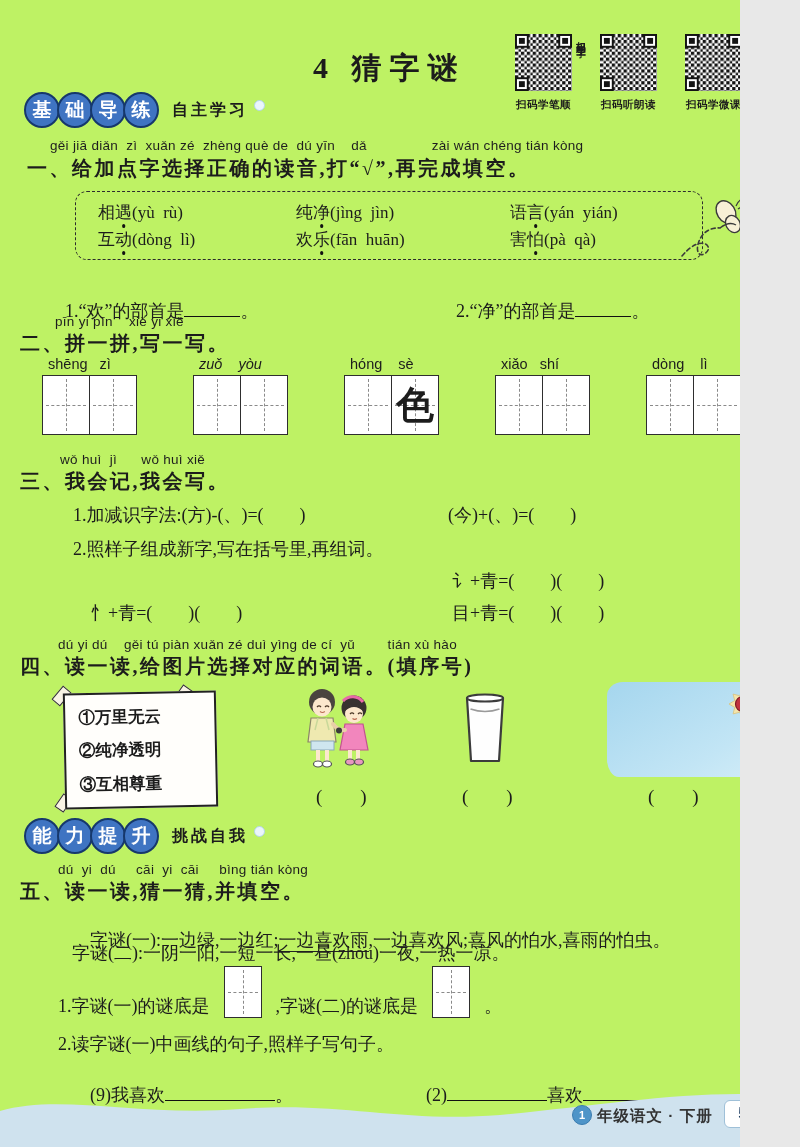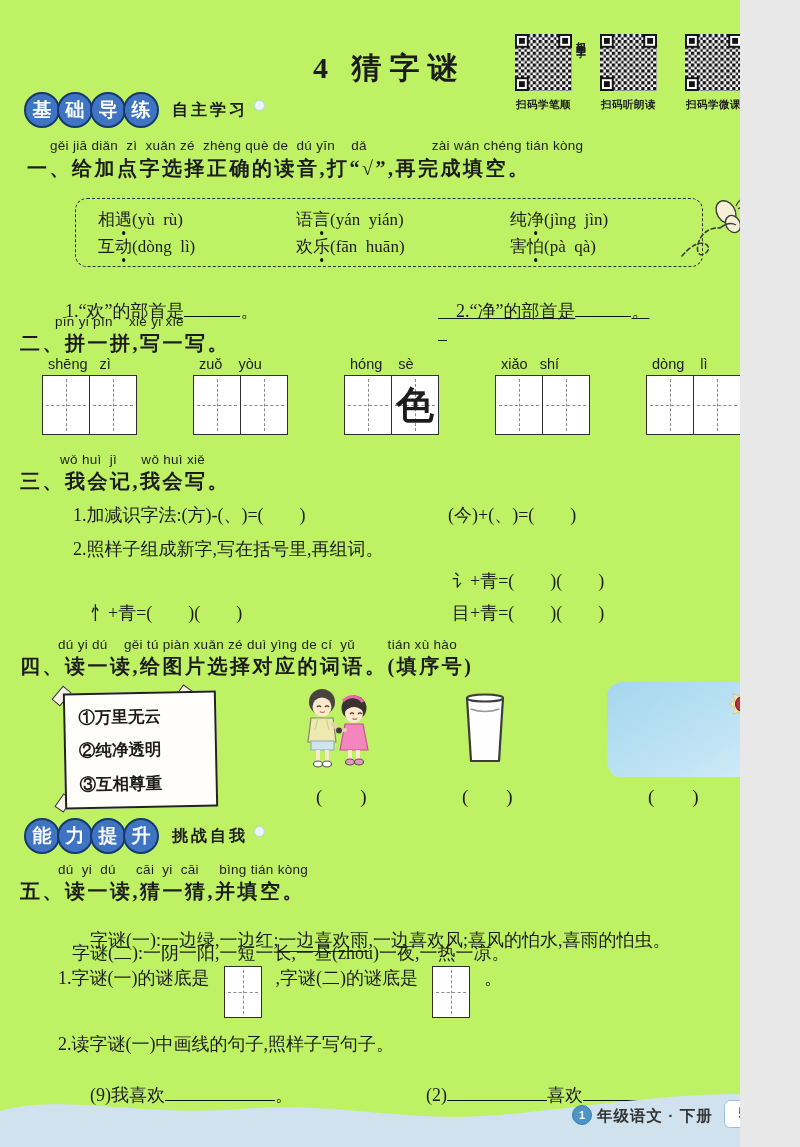--- a/index.html
+++ b/index.html
@@ -5,21 +5,21 @@
   html,body{margin:0;padding:0;}
   body{background:#e8e8e8;}
   .sheet{position:relative;width:740px;height:1147px;background:#bef264;overflow:hidden;
          font-family:"Liberation Sans",sans-serif;color:#1c1c1c;}
   .abs{position:absolute;}
   .pinyin{font-size:13.5px;white-space:pre;color:#1e1e1e;letter-spacing:.3px;}
   .hd{font-size:20px;font-weight:700;letter-spacing:2.5px;white-space:pre;font-family:"Liberation Serif",serif;}
   .line{font-size:18px;white-space:pre;font-family:"Liberation Serif",serif;}
   .title{font-size:30px;font-weight:700;letter-spacing:8px;font-family:"Liberation Serif",serif;}
   
-  .wbox{left:75px;top:198px;width:604px;height:67px;border:1.7px dashed #2c2c2c;border-radius:12px;
+  .wbox{left:75px;top:191px;width:604px;height:67px;border:1.7px dashed #2c2c2c;border-radius:12px;
         display:grid;grid-template-columns:198px 214px 1fr;align-content:center;row-gap:4px;
         padding-left:22px;font-size:17px;font-family:"Liberation Serif",serif;}
   .witem{white-space:pre;}
   .du{position:relative;display:inline-block;}
   .du::after{content:"";position:absolute;left:50%;bottom:-4px;transform:translateX(-50%);
              width:3.6px;height:3.6px;border-radius:50%;background:#111;}
   .blank{display:inline-block;border-bottom:1.4px solid #111;height:2px;vertical-align:baseline;}
   
   .badge{display:flex;align-items:center;}
   .bc{width:32px;height:32px;border-radius:50%;background:#3f74c2;border:2.4px solid #16386c;color:#fff;
@@ -40,21 +40,21 @@
   .gcell{width:46px;height:58px;position:relative;}
   .gcell + .gcell{border-left:1.5px solid #2e2e2e;}
   .gcell::before{content:"";position:absolute;left:50%;top:3px;bottom:3px;border-left:1.2px dashed #8a8a8a;}
   .gcell::after{content:"";position:absolute;top:50%;left:3px;right:3px;border-top:1.2px dashed #8a8a8a;}
   .hw{position:absolute;inset:0;display:flex;align-items:center;justify-content:center;z-index:2;
       font-size:38px;font-weight:700;font-family:"Liberation Serif",serif;}
   
   .acell{display:inline-block;width:36px;height:50px;border:1.8px solid #2e2e2e;position:relative;background:#fff;margin:0 6px;}
   .acell::before{content:"";position:absolute;left:50%;top:3px;bottom:3px;border-left:1.2px dashed #8a8a8a;}
   .acell::after{content:"";position:absolute;top:50%;left:3px;right:3px;border-top:1.2px dashed #8a8a8a;}
-  .q1row{display:flex;align-items:flex-start;font-size:18px;white-space:pre;font-family:"Liberation Serif",serif;gap:8px;}
+  .q1row{display:flex;align-items:flex-end;font-size:18px;white-space:pre;font-family:"Liberation Serif",serif;gap:8px;}
   
   .note{left:64px;top:692px;width:136px;height:112px;border:2px solid #222;background:#fffefb;
         transform:rotate(-1.2deg);display:flex;flex-direction:column;justify-content:space-evenly;
         padding-left:13px;font-size:16.5px;font-weight:600;font-family:"Liberation Serif",serif;}
   .pin{position:absolute;background:#f8f3e4;border:1.5px solid #333;}
   
   .sky{left:607px;top:682px;width:163px;height:95px;
        background:linear-gradient(150deg,#a5d6ee,#c2e5f5 70%,#d2edf8);
        border-radius:16px 10px 18px 12px / 14px 16px 10px 18px;}
   .parens{font-size:19px;white-space:pre;font-family:"Liberation Serif",serif;}
@@ -130,57 +130,57 @@
     <div class="bc">练</div>
     <div class="bsub">自主学习</div>
     <span class="bub"></span>
   </div>
 
   <div class="abs pinyin" style="left:50px;top:138px;">gěi jiā diǎn  zì  xuǎn zé  zhèng què de  dú yīn    dǎ                zài wán chéng tián kòng</div>
   <div class="abs hd" style="left:27px;top:155px;">一、给加点字选择正确的读音,打“√”,再完成填空。</div>
 
   <div class="abs wbox">
     <span class="witem"><span>相</span><span class="du">遇</span><span>(yù  rù)</span></span>
+    <span class="witem"><span>纯</span><span class="du">净</span><span>(jìng  jìn)</span></span>
     <span class="witem"><span>语</span><span class="du">言</span><span>(yán  yián)</span></span>
-    <span class="witem"><span>纯</span><span class="du">净</span><span>(jìng  jìn)</span></span>
     <span class="witem"><span>互</span><span class="du">动</span><span>(dòng  lì)</span></span>
     <span class="witem"><span>欢</span><span class="du">乐</span><span>(fān  huān)</span></span>
     <span class="witem"><span>害</span><span class="du">怕</span><span>(pà  qà)</span></span>
   </div>
 
   <svg class="abs" style="left:678px;top:196px;" width="66" height="70" viewBox="0 0 66 70">
     <path d="M4,60 C24,36 38,52 26,58 C14,64 18,30 42,32" fill="none" stroke="#3a3a3a" stroke-width="1.6" stroke-dasharray="4 3" stroke-linecap="round"></path>
     <ellipse cx="48" cy="16" rx="9" ry="12" fill="#f8f0d6" stroke="#3a3a3a" stroke-width="1.4" transform="rotate(-32 48 16)"></ellipse>
     <ellipse cx="55" cy="28" rx="7" ry="9" fill="#f8f0d6" stroke="#3a3a3a" stroke-width="1.4" transform="rotate(-28 55 28)"></ellipse>
     <path d="M42,32 q9,-7 16,-3" fill="none" stroke="#3a3a3a" stroke-width="1.4"></path>
     <path d="M58,10 q2,-5 6,-7 M60,13 q4,-3 8,-3" fill="none" stroke="#3a3a3a" stroke-width="1.2"></path>
   </svg>
 
   <div class="abs line" style="left:47px;top:278px;">
     <span>1.“欢”的部首是</span><span class="blank" style="width:56px;"></span><span>。</span>
   </div>
-  <div class="abs line" style="left:438px;top:278px;text-decoration:underline;">
+  <div class="abs line" style="left:438px;top:278px;">
     <span>2.“净”的部首是</span><span class="blank" style="width:56px;"></span><span>。</span>
   </div>
 
   <div class="abs pinyin" style="left:55px;top:314px;">pīn yi pīn    xiě yi xiě</div>
   <div class="abs hd" style="left:20px;top:330px;">二、拼一拼,写一写。</div>
 
   <div class="gblk" style="left:42px;">
     <div class="gpy">shēng   zì</div>
     <div class="gbox">
         <div class="gcell">
           <span class="hw"></span>
         </div>
         <div class="gcell">
           <span class="hw"></span>
         </div>
       </div>
   </div>
-  <div class="gblk" style="left:193px;">
+  <div class="gblk" style="left:193px;font-style:italic;">
     <div class="gpy">zuǒ    yòu</div>
     <div class="gbox">
         <div class="gcell">
           <span class="hw"></span>
         </div>
         <div class="gcell">
           <span class="hw"></span>
         </div>
       </div>
   </div>

